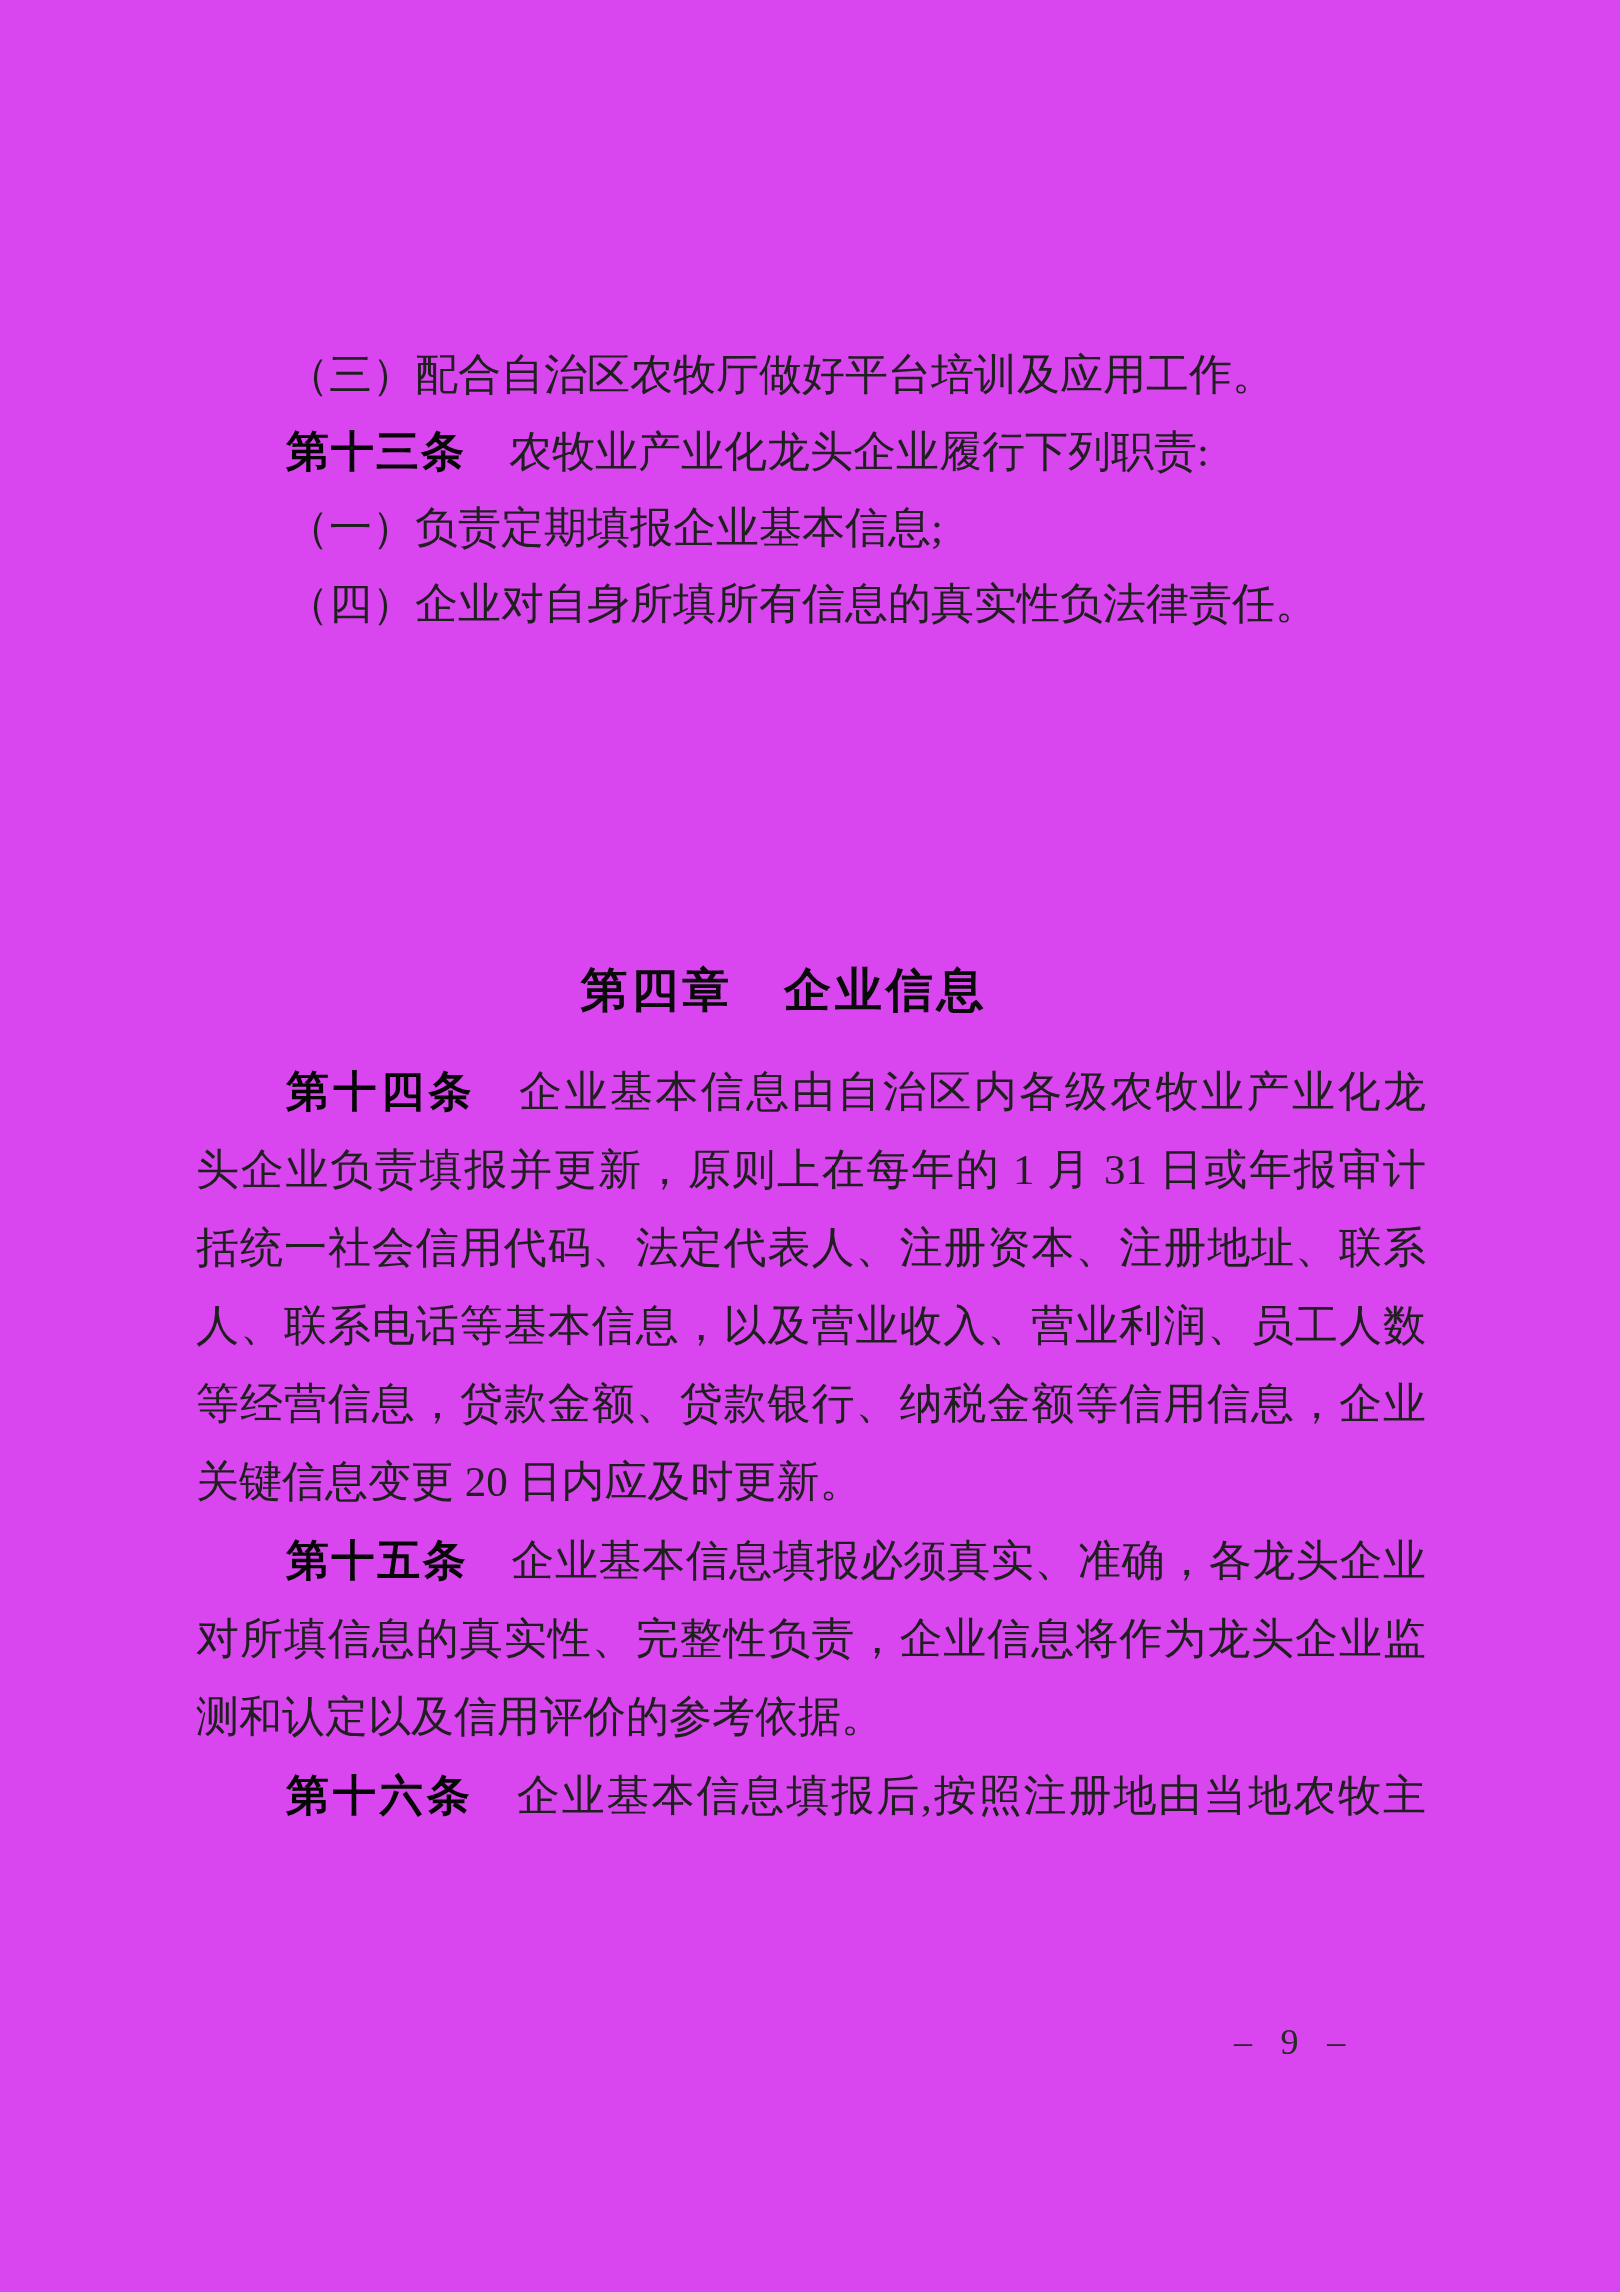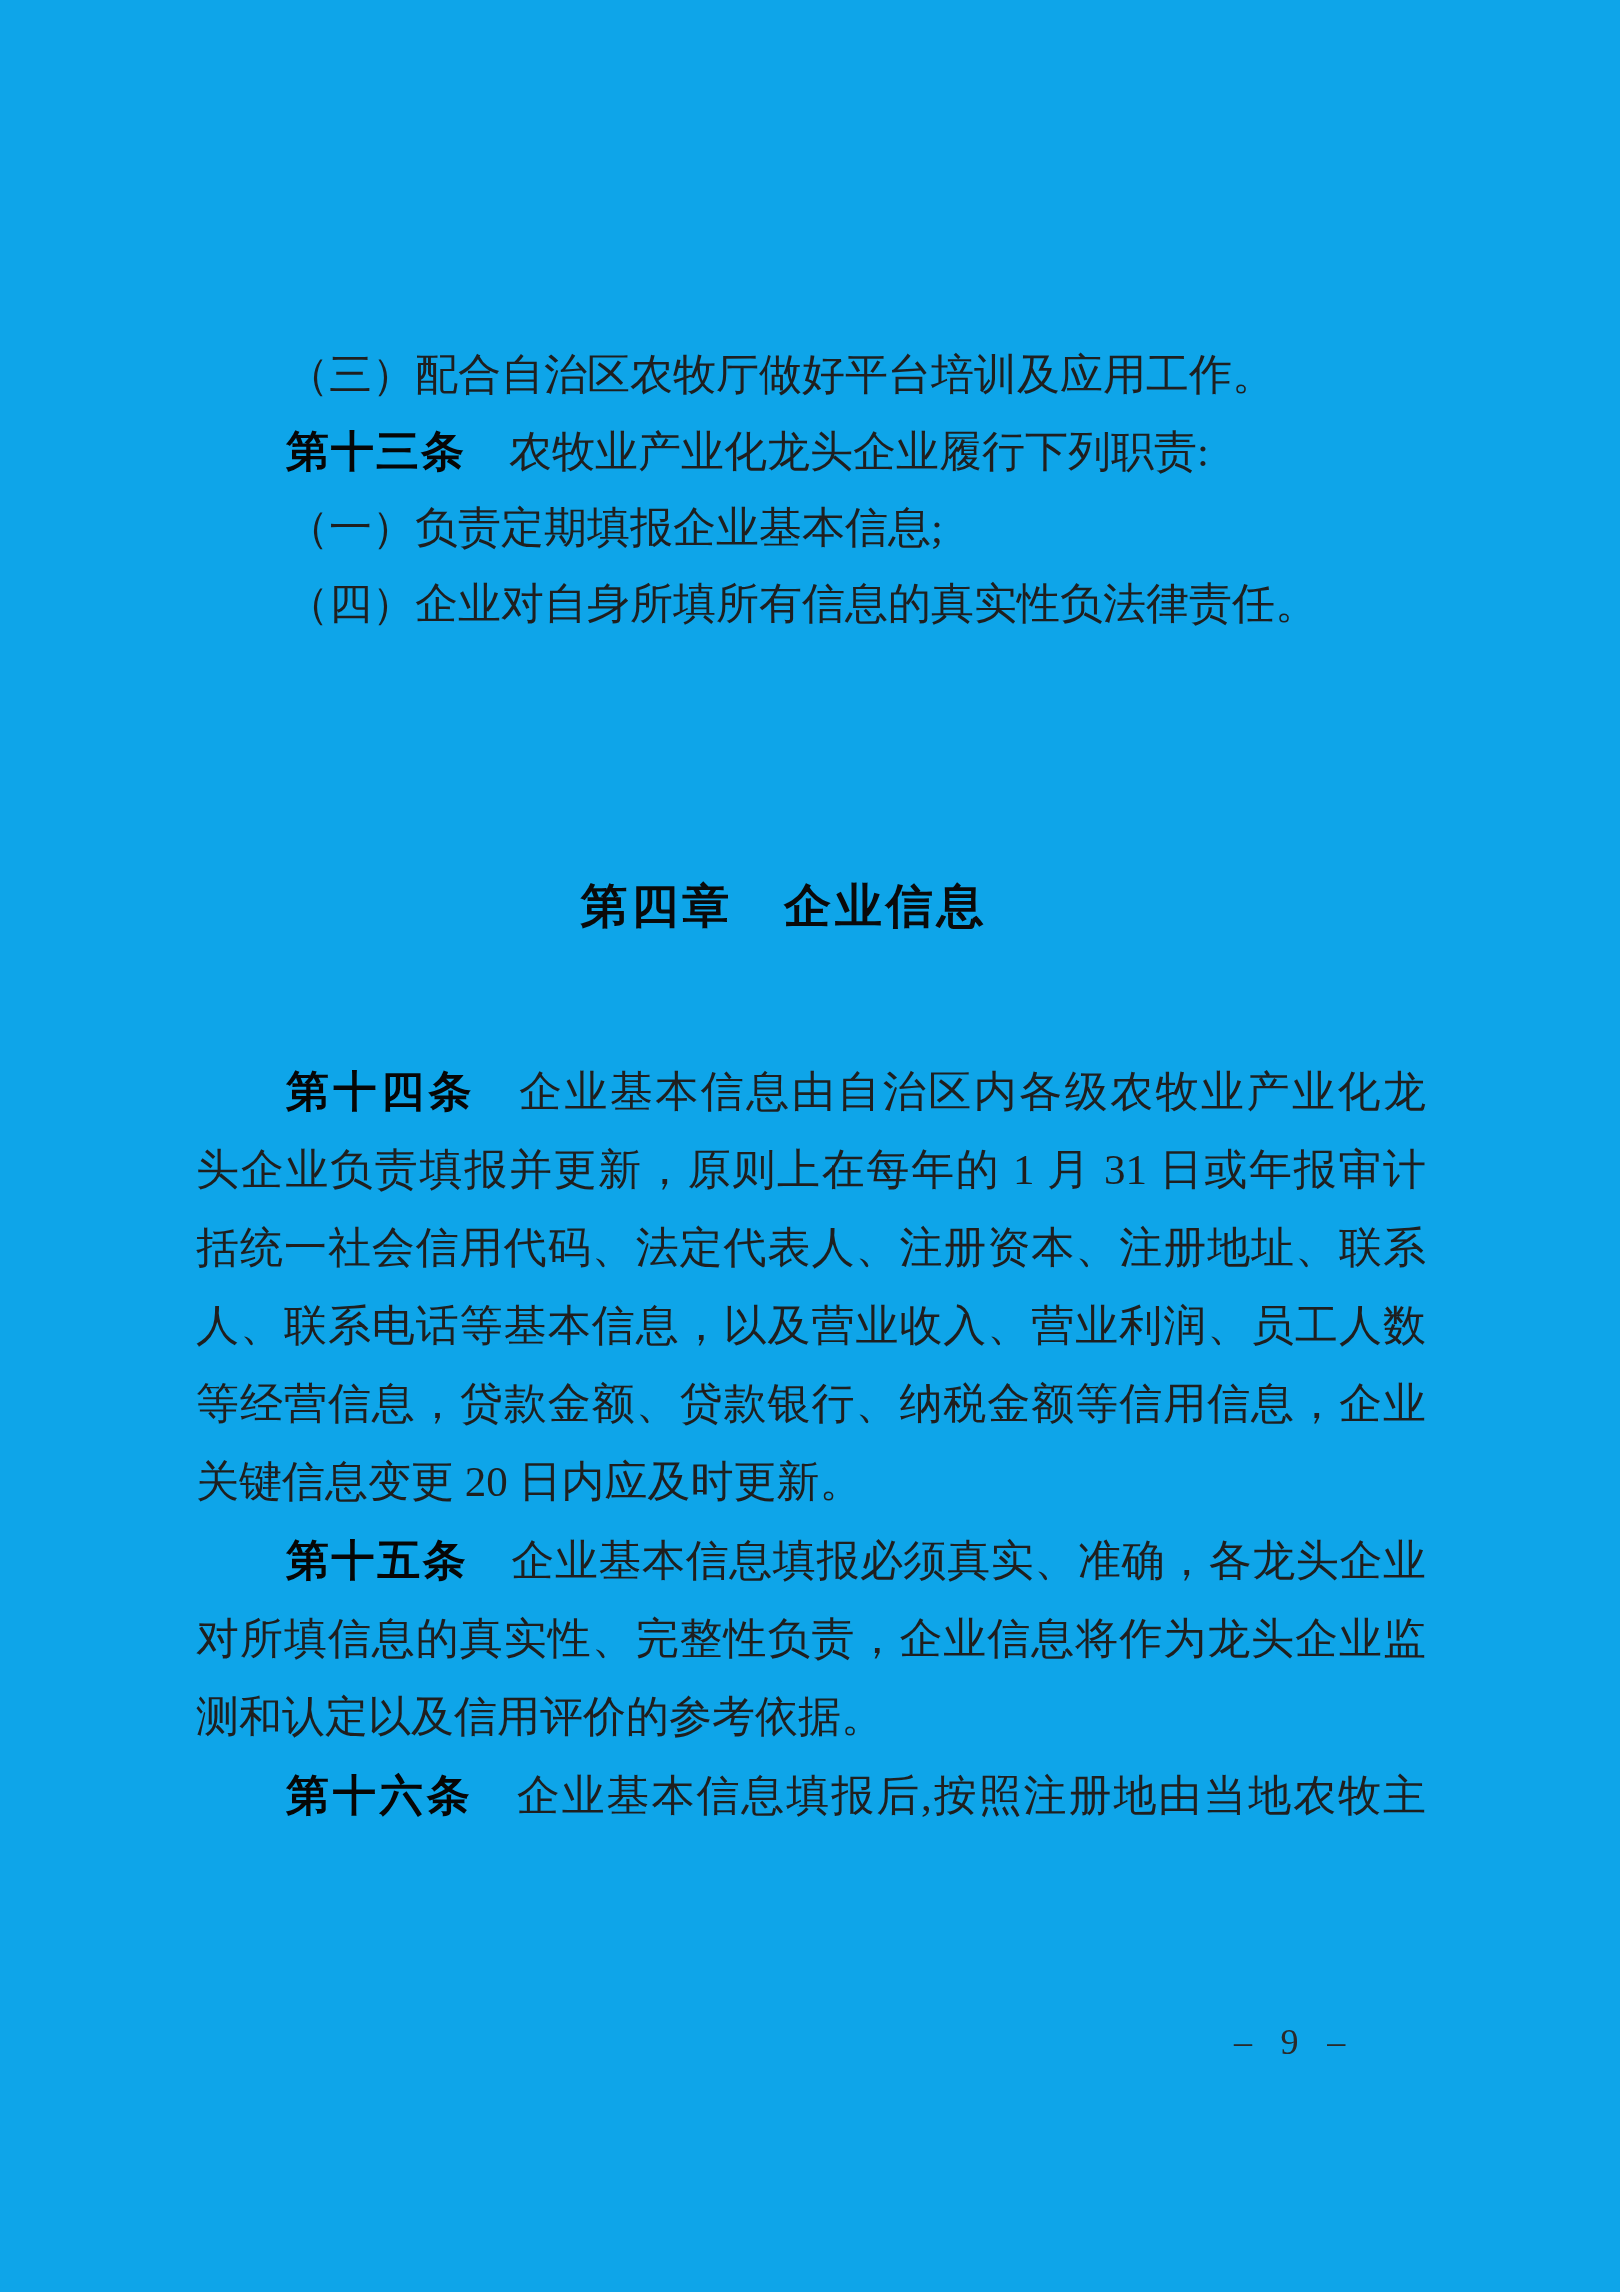--- a/index.html
+++ b/index.html
@@ -5,21 +5,21 @@
   html, body {
     margin: 0;
     padding: 0;
     background: #e8e8e8;
   }
   .page {
     position: relative;
     width: 1620px;
     height: 2293px;
     margin: 0 auto;
-    background: #0ea5e9;
+    background: #d946ef;
     color: #1f1f1f;
     font-family: "Liberation Serif", "DejaVu Serif", serif;
     overflow: hidden;
   }
   .text-column {
     position: absolute;
     left: 196px;
     width: 1230px;
   }
   .section-a {
@@ -50,21 +50,21 @@
     font-family: "Liberation Sans", "DejaVu Sans", sans-serif;
     font-weight: 700;
     color: #060606;
     margin-right: 43px;
     letter-spacing: 2px;
   }
   .chapter-heading {
     position: absolute;
     left: 196px;
     width: 1230px;
-    top: 875px;
+    top: 959px;
     text-align: center;
     padding-right: 54px;
     box-sizing: border-box;
     font-family: "Liberation Sans", "DejaVu Sans", sans-serif;
     font-weight: 700;
     font-size: 47px;
     color: #0a0a0a;
     letter-spacing: 3.9px;
   }
   .page-number {

